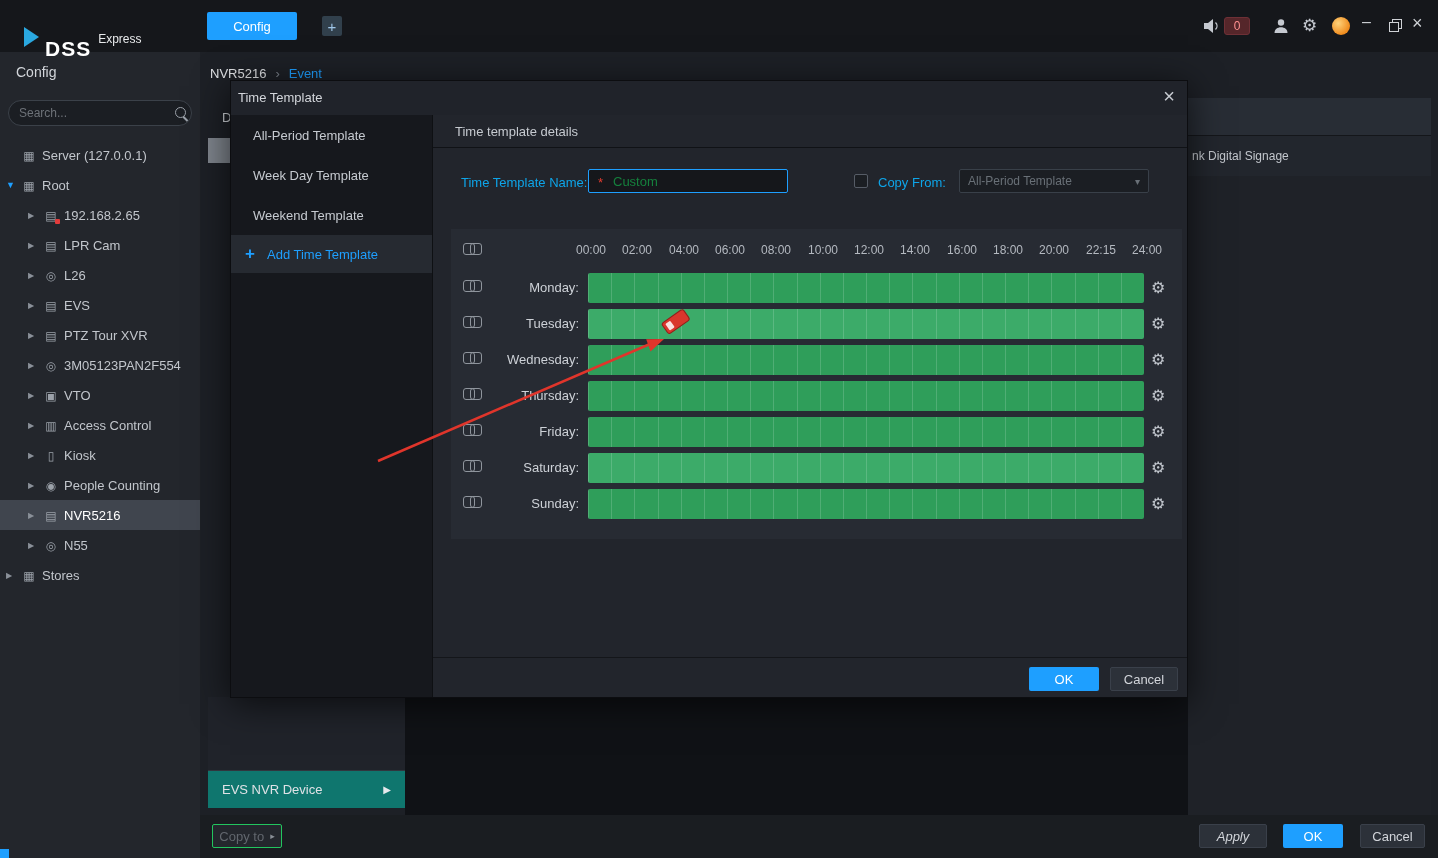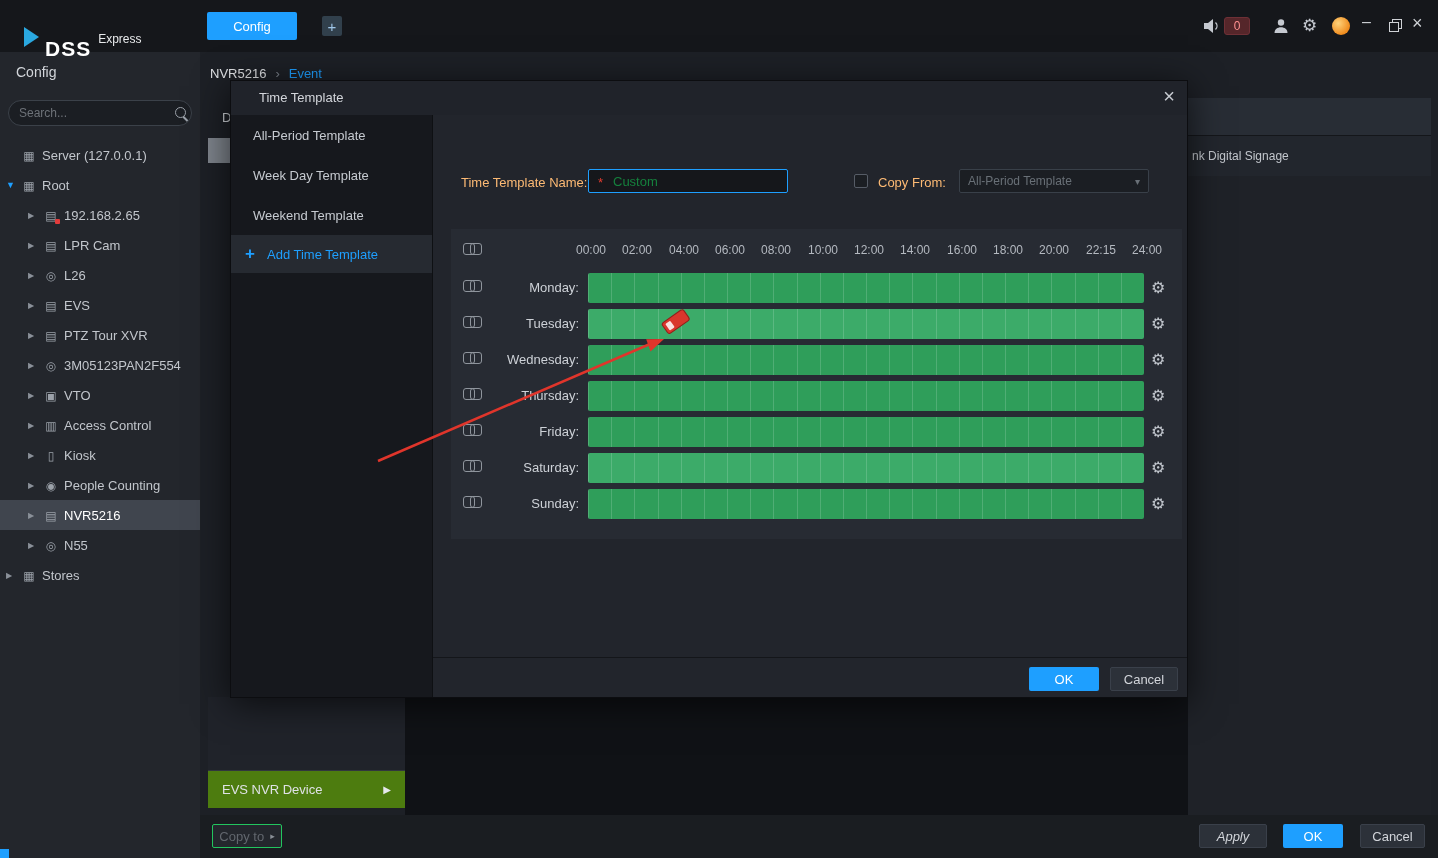--- a/index.html
+++ b/index.html
@@ -55,45 +55,45 @@
   .crumb-device { color:#e3e5e8; font-size:13px; }
   .crumb-sep { color:#7b818a; font-size:13px; }
   .crumb-page { color:#1e9fff; font-size:13px; cursor:pointer; }
   .partial-d { position:absolute; left:22px; top:58px; color:#d0d4d9; font-size:13px; }
   .partial-sliver { position:absolute; left:8px; top:86px; width:22px; height:25px; background:#7f858d; }
   .right-panel { position:absolute; left:980px; top:46px; width:251px; height:717px; background:#1f2228; }
   .right-panel-head { height:38px; background:#282d35; border-bottom:1px solid #14161a; }
   .right-panel-row { height:40px; display:flex; align-items:center; padding-left:12px; color:#c3c7cd; font-size:12px; background:#22262d; }
   .under-left-col { position:absolute; left:8px; top:645px; width:197px; height:73px; background:#20232a; }
   .under-center { position:absolute; left:205px; top:645px; width:783px; height:118px; background:#101216; }
-  .evs-panel { position:absolute; left:8px; top:718px; width:197px; height:38px; background:#4d7c0f; border-top:1px solid #31363e; display:flex; align-items:center; justify-content:space-between; padding:0 14px; cursor:pointer; }
+  .evs-panel { position:absolute; left:8px; top:718px; width:197px; height:38px; background:#0f766e; border-top:1px solid #31363e; display:flex; align-items:center; justify-content:space-between; padding:0 14px; cursor:pointer; }
   .evs-title { color:#dfe2e6; font-size:13px; }
   .evs-arrow { color:#e6e8ec; font-size:10px; }
   .bottom-bar { position:absolute; left:0; top:763px; width:1238px; height:43px; background:#1a1d21; }
   .btn { position:absolute; height:24px; border-radius:2px; font-size:13px; display:flex; align-items:center; justify-content:center; cursor:pointer; }
   .btn.dark { background:#2c3139; border:1px solid #3a404a; color:#d2d5da; }
   .btn.blue { background:#1e9fff; color:#ffffff; }
   .btn.disabled { background:#24272d; border:1px solid #22c55e; color:#62676e; cursor:default; }
   .copyto-arrow { font-size:9px; margin-left:6px; color:#8a9097; }
 
   
   #modal { position:absolute; left:230px; top:80px; width:958px; height:618px; background:#20232a; border:1px solid #0c0d10; box-shadow:0 6px 34px rgba(0,0,0,0.65); z-index:5; }
   .m-titlebar { position:absolute; left:0; top:0; width:100%; height:34px; }
-  .m-title { position:absolute; left:28px; top:9px; font-size:13px; color:#d3d6db; }
+  .m-title { position:absolute; left:7px; top:9px; font-size:13px; color:#d3d6db; }
   .m-close { position:absolute; right:12px; top:4px; font-size:20px; color:#c8ccd2; cursor:pointer; }
   .m-body { position:absolute; left:0; top:34px; right:0; bottom:0; }
   .m-left { position:absolute; left:0; top:0; width:202px; height:100%; background:#16181d; border-right:1px solid #0e1013; }
   .m-left-head { height:33px; display:flex; align-items:center; padding-left:22px; color:#c6cad0; font-size:13px; border-bottom:1px solid #101216; }
   .m-tpl-item { height:40px; display:flex; align-items:center; padding-left:22px; color:#c6cad0; font-size:13px; cursor:pointer; }
   .m-add-row { height:38px; display:flex; align-items:center; padding-left:14px; background:#262a31; cursor:pointer; }
   .m-add-plus { color:#1e9fff; font-size:17px; font-weight:bold; width:22px; }
   .m-add-label { color:#1e9fff; font-size:13px; }
   .m-right { position:absolute; left:202px; top:0; right:0; height:100%; background:#22252c; }
   .m-right-head { height:33px; display:flex; align-items:center; padding-left:22px; color:#c6cad0; font-size:13px; border-bottom:1px solid #101216; }
-  .f-label { position:absolute; font-size:13px; color:#fdba74; }
+  .f-label { position:absolute; font-size:13px; color:#0ea5e9; }
   .name-input-wrap { position:absolute; left:155px; top:54px; width:200px; height:24px; background:#15171b; border:1px solid #1e9fff; border-radius:2px; }
   .name-input-wrap input { position:absolute; left:24px; top:0; width:170px; height:22px; background:transparent; border:0; outline:none; color:#15803d; font-size:13px; font-family:"Liberation Sans", sans-serif; }
   .req-star { position:absolute; left:9px; top:5px; color:#e03b2f; font-size:13px; }
   .cbx { position:absolute; left:421px; top:59px; width:14px; height:14px; background:#1b1e23; border:1px solid #565c66; border-radius:2px; cursor:pointer; }
   .dropdown { position:absolute; left:526px; top:54px; width:190px; height:24px; background:#1b1e23; border:1px solid #394049; border-radius:2px; color:#697077; font-size:12px; display:flex; align-items:center; padding:0 8px; justify-content:space-between; }
   .dd-caret { font-size:10px; color:#697077; }
 
   .sched { position:absolute; left:18px; top:114px; width:731px; height:310px; background:#272b33; }
   .chain { position:relative; width:17px; height:11px; display:inline-block; }
   .chain::before, .chain::after { content:""; position:absolute; top:0; width:10px; height:10px; border:1.5px solid #8f959d; border-radius:3px; }
@@ -286,20 +286,21 @@
       <div class="m-tpl-item">All-Period Template</div>
       <div class="m-tpl-item">Week Day Template</div>
       <div class="m-tpl-item">Weekend Template</div>
       <div class="m-add-row">
         <span class="m-add-plus">+</span>
         <span class="m-add-label">Add Time Template</span>
       </div>
     </div>
 
     <div class="m-right">
+      <div class="m-right-head">Time template details</div>
 
       <span class="f-label" style="left:28px; top:60px;">Time Template Name:</span>
       <div class="name-input-wrap">
         <span class="req-star">*</span>
         <input type="text" value="Custom" style="">
       </div>
       <span class="cbx"></span>
       <span class="f-label" style="left:445px; top:60px;">Copy From:</span>
       <div class="dropdown">
         <span>All-Period Template</span>

